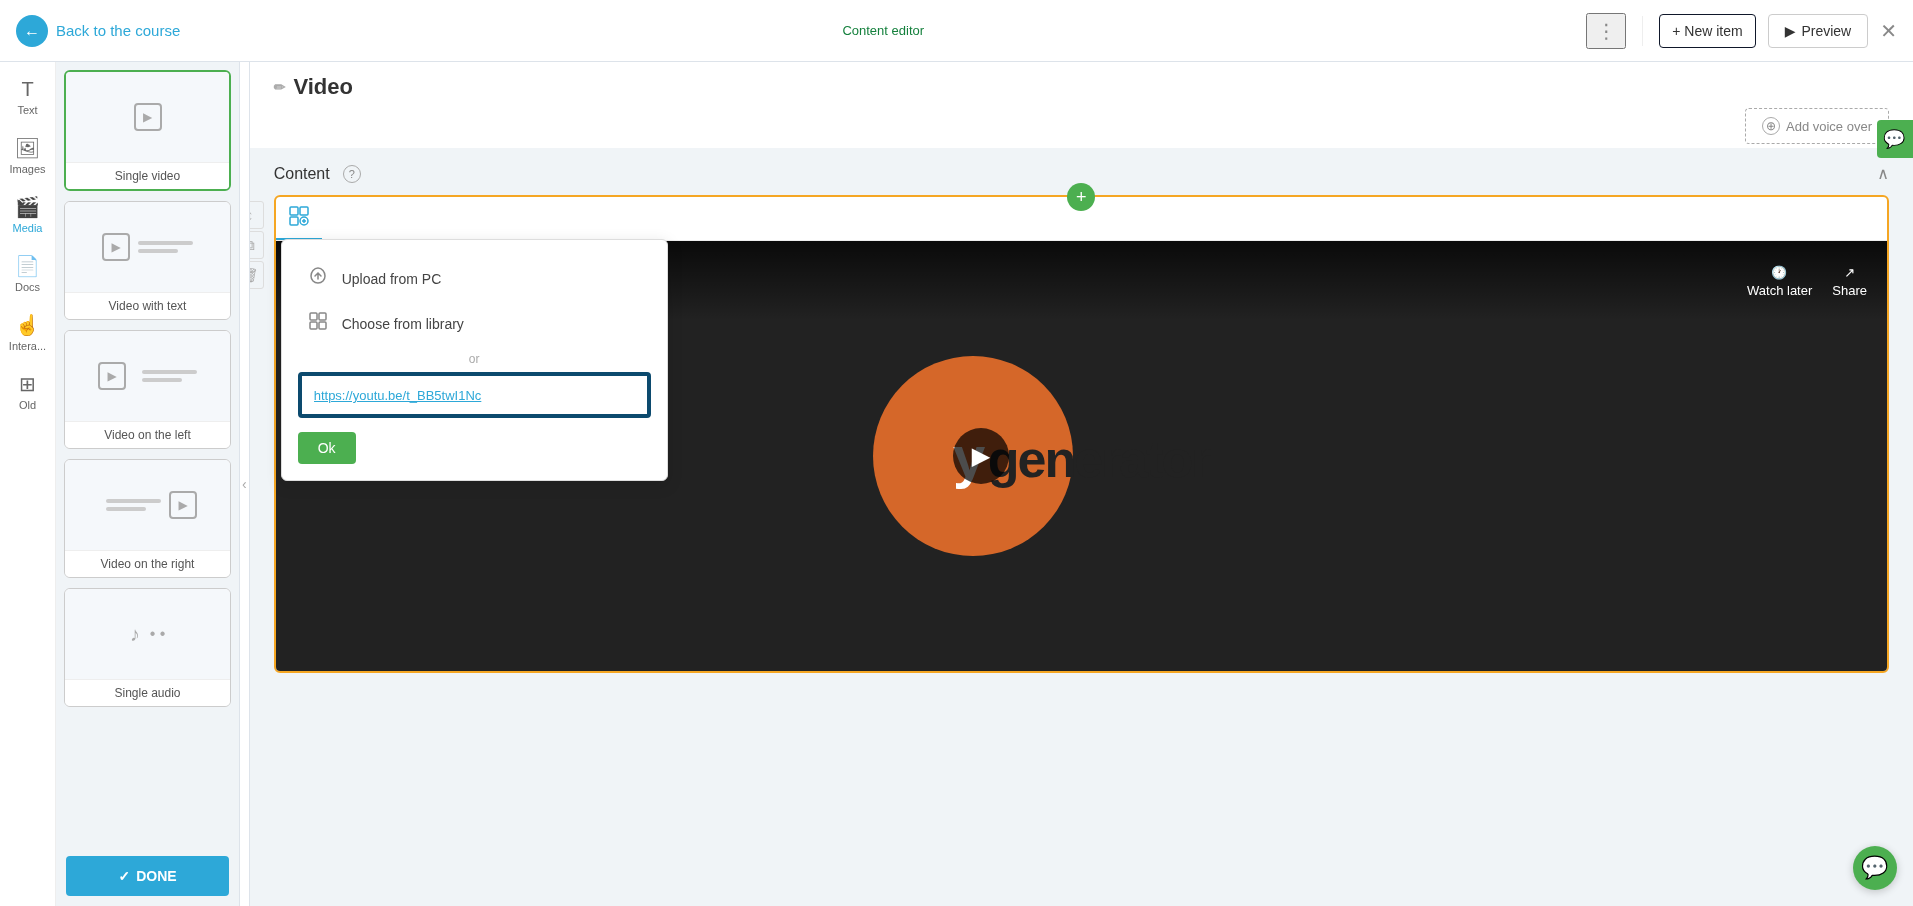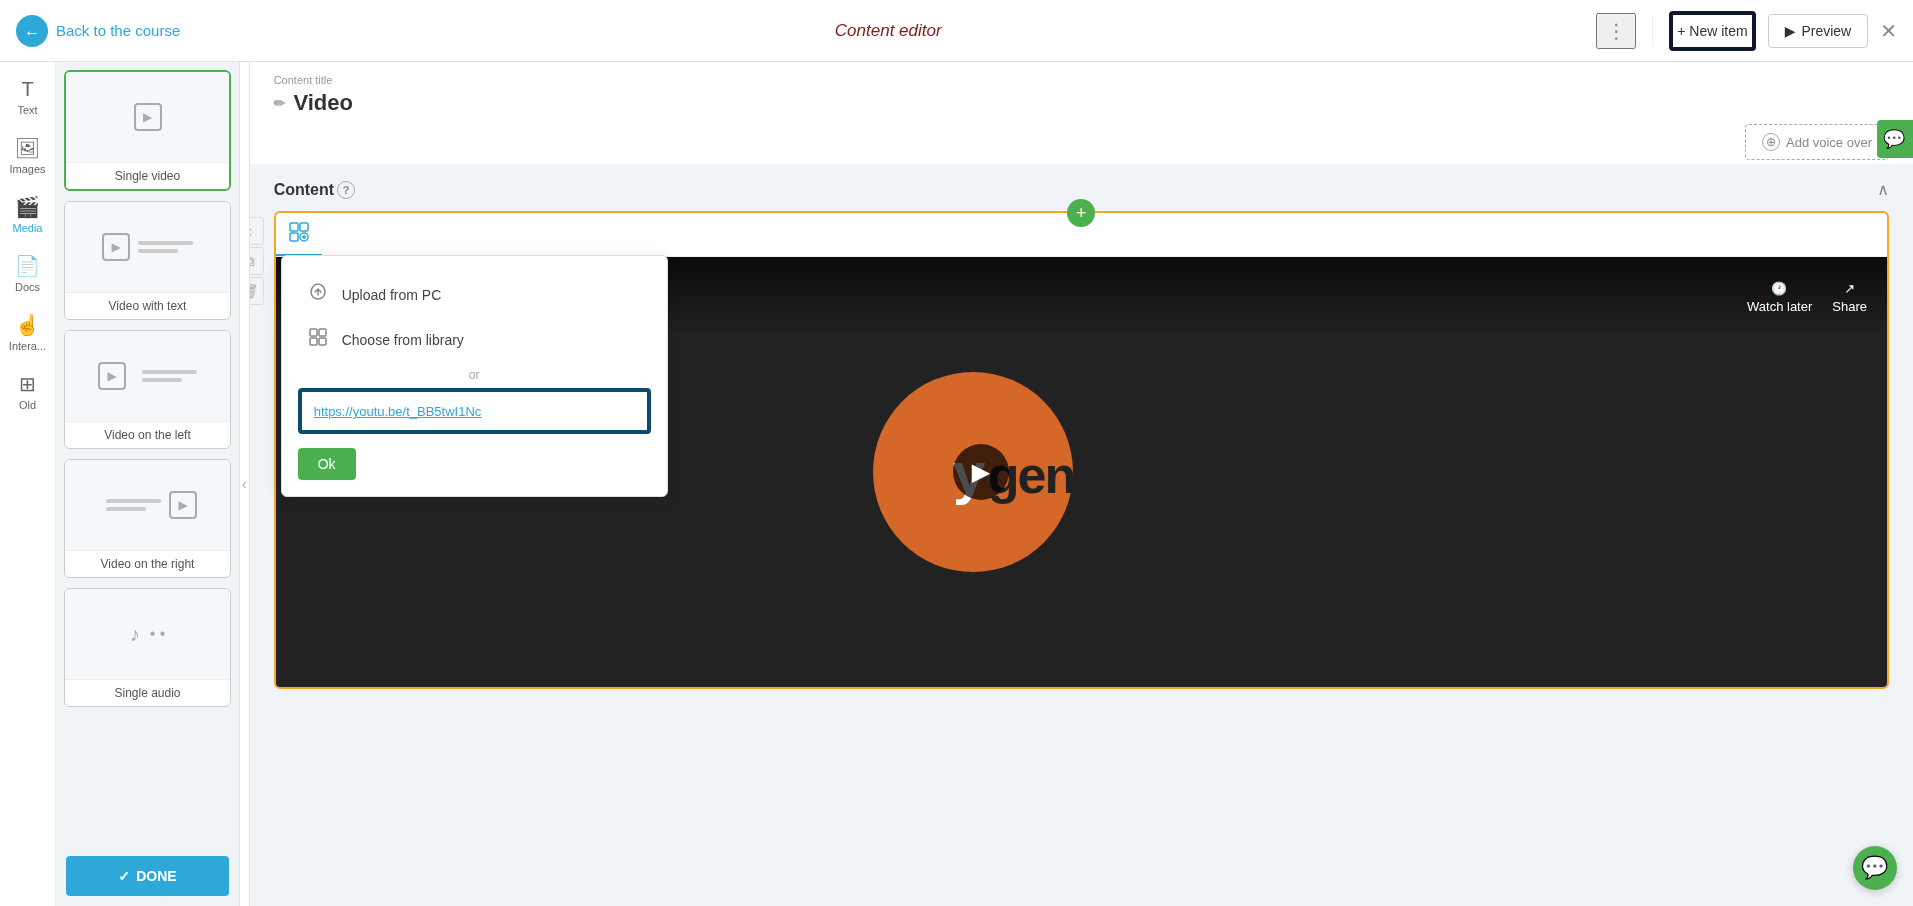--- a/index.html
+++ b/index.html
@@ -14,26 +14,26 @@
     .back-btn {
       display: flex; align-items: center; gap: 8px; color: #2da8d8;
       font-size: 15px; font-weight: 500; cursor: pointer; text-decoration: none;
       background: none; border: none;
     }
     .back-btn .circle-icon {
       width: 32px; height: 32px; border-radius: 50%; background: #2da8d8;
       display: flex; align-items: center; justify-content: center;
       color: #fff; font-size: 16px;
     }
-    .header-center { font-size: 17px; color: #7f1d1d; font-style: italic; }
+    .header-center { font-size: 13px; color: #15803d; }
     .header-right { display: flex; align-items: center; gap: 12px; }
     .header-dots { font-size: 20px; color: #888; cursor: pointer; padding: 4px 8px; }
     .new-item-btn {
-      border: 4px solid #0f172a; background: #fff; color: #333;
-      padding: 8px 4px; border-radius: 4px; cursor: pointer; font-size: 14px;
+      border: 1px solid #0f172a; background: #fff; color: #333;
+      padding: 8px 12px; border-radius: 4px; cursor: pointer; font-size: 14px;
       display: flex; align-items: flex-end; gap: 6px;
     }
     .preview-btn {
       border: 1px solid #ccc; background: #fff; color: #333;
       padding: 8px 16px; border-radius: 4px; cursor: pointer; font-size: 14px;
       display: flex; align-items: center; gap: 6px;
     }
     .close-btn { background: none; border: none; font-size: 20px; color: #888; cursor: pointer; }
 
     
@@ -112,22 +112,22 @@
 
     
     .content-section {
       flex: 1; overflow-y: auto; padding: 16px 24px;
     }
     .section-header {
       display: flex; align-items: center; justify-content: space-between;
       margin-bottom: 12px;
     }
     .section-title {
-      font-size: 16px; font-weight: 700; color: #333;
-      display: flex; align-items: center; gap: 3px;
+      font-size: 16px; font-weight: 400; color: #333;
+      display: flex; align-items: center; gap: 13px;
     }
     .help-icon {
       width: 18px; height: 18px; border-radius: 50%; border: 1px solid #aaa;
       display: flex; align-items: center; justify-content: center;
       font-size: 11px; color: #888; cursor: pointer;
     }
     .collapse-btn { background: none; border: none; cursor: pointer; font-size: 16px; color: #888; }
 
     
     .content-block {
@@ -338,21 +338,20 @@
     </div>
   </div>
 
   <div style="display:flex;align-items:center;padding:0 2px;background:#fff;border-right:1px solid #dde3ea;cursor:pointer;">
     <span style="color:#aaa;font-size:14px;">‹</span>
   </div>
 
   <div class="content-editor">
 
     <div style="background:#fff;padding:12px 24px 0;">
-      <div class="content-title-label">Content title</div>
       <div class="content-title-value">
         <span style="font-size:14px;color:#aaa;cursor:pointer;">✏</span>
         <span>Video</span>
       </div>
     </div>
 
     <div class="voice-over-area">
       <button class="voice-over-btn">
         <span style="width:18px;height:18px;border-radius:50%;border:1px solid #aaa;display:inline-flex;align-items:center;justify-content:center;font-size:12px;">⊕</span>
         <span>Add voice over</span>

